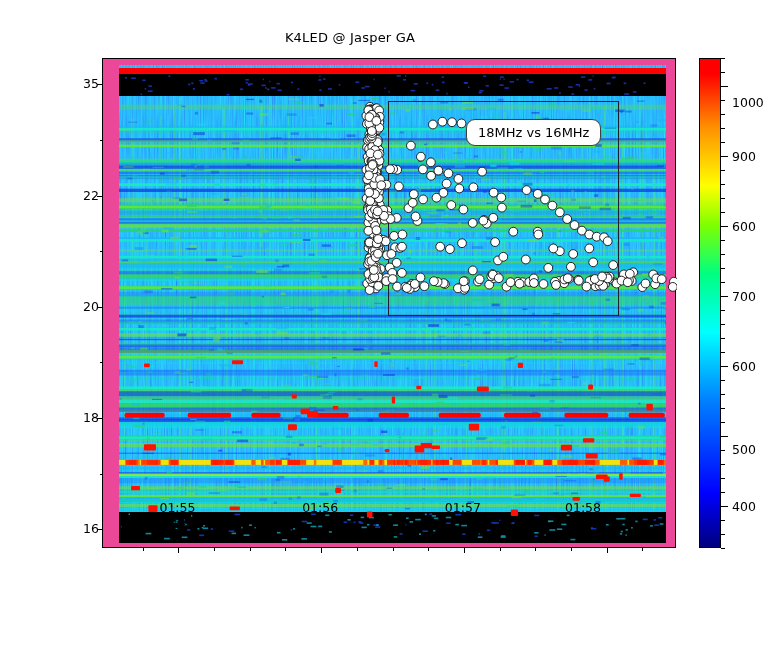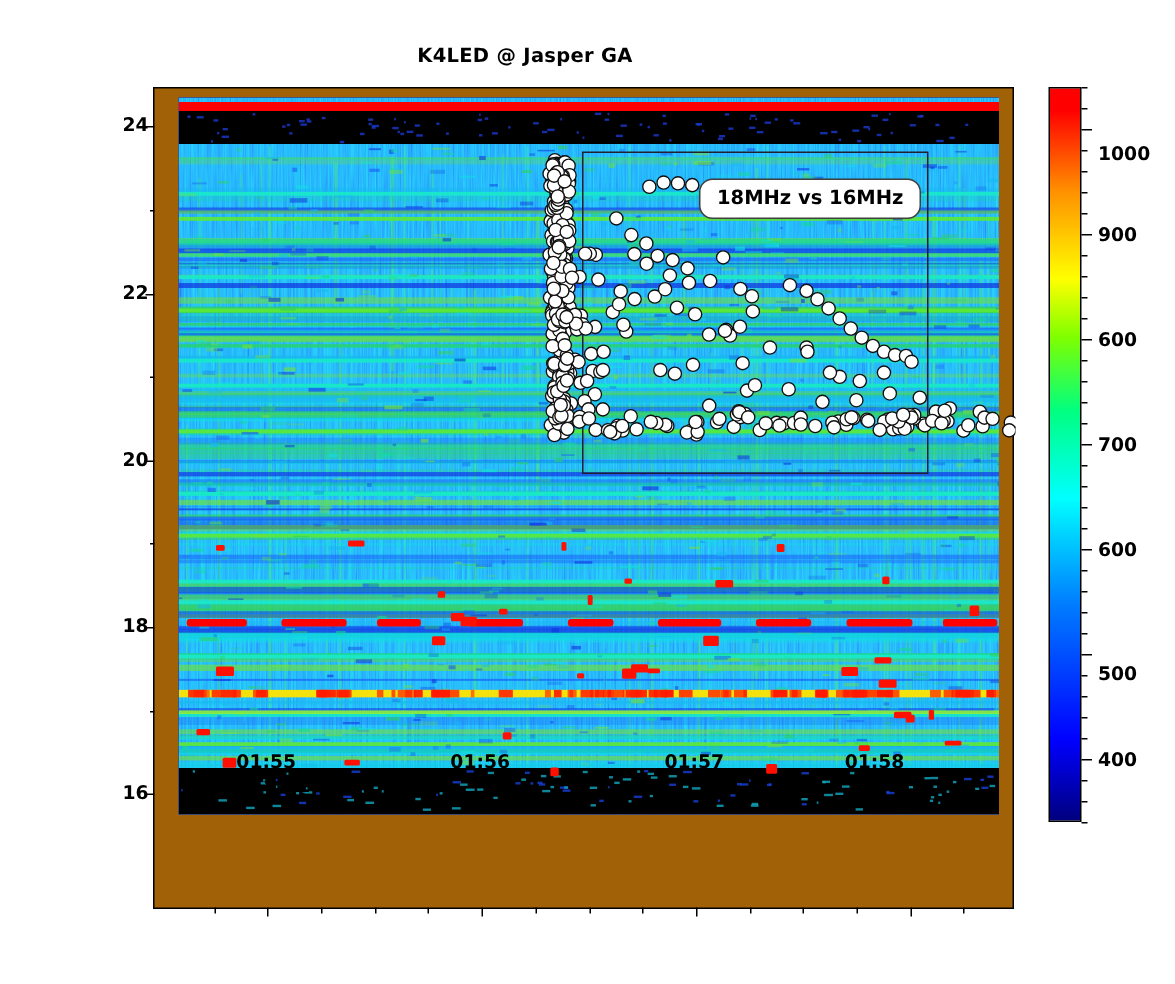--- a/index.html
+++ b/index.html
@@ -1,28 +1,28 @@
 <!DOCTYPE html>
 <html><head>
 <meta charset="utf-8">
 <style>
   html,body{margin:0;padding:0;background:#ffffff;}
   body{width:783px;height:656px;font-family:"DejaVu Sans",sans-serif;overflow:hidden;}
-  #root{position:relative;width:783px;height:656px;background:#ffffff;font-weight:bold;}
+  #root{position:relative;width:783px;height:656px;background:#ffffff;}
 
   
   #chart-title{
     position:absolute;left:0;top:30px;width:700px;text-align:center;
     font-size:13px;color:#000;letter-spacing:.2px;
   }
 
   
   #axes-frame{
-    position:absolute;left:102px;top:58px;width:574px;height:548px;
-    border:1px solid #000;box-sizing:border-box;background:#a16207;
+    position:absolute;left:102px;top:58px;width:574px;height:490px;
+    border:1px solid #000;box-sizing:border-box;background:#ec4899;
   }
 
   
   #spectrogram{
     position:absolute;left:16px;top:6px;width:547px;height:478px;
     overflow:hidden;background:#0a0aa8;
   }
   #spectrogram svg{display:block;}
   .ytick-label{
     position:absolute;right:684px;font-size:12.5px;color:#000;
@@ -2103,21 +2103,21 @@
         <div class="xtick minor" style="left: 467.87px;"></div>
         <div class="xtick minor" style="left: 539.217px;"></div>
       </div>
   </div>
 
   <div id="ylabels">
       <div class="ytick-label" style="top: 528.105px;">16</div>
       <div class="ytick-label" style="top: 416.942px;">18</div>
       <div class="ytick-label" style="top: 305.779px;">20</div>
       <div class="ytick-label" style="top: 194.616px;">22</div>
-      <div class="ytick-label" style="top: 83.4535px;">24</div>
+      <div class="ytick-label" style="top: 83.4535px;">35</div>
     </div>
 
   <div id="xlabels">
       <div class="xtick-label" style="left: 177.457px;">01:55</div>
       <div class="xtick-label" style="left: 320.152px;">01:56</div>
       <div class="xtick-label" style="left: 462.848px;">01:57</div>
       <div class="xtick-label" style="left: 583px;">01:58</div>
     </div>
   <div id="x-date" style="left: 149.457px;">2018-01-04</div>
 

